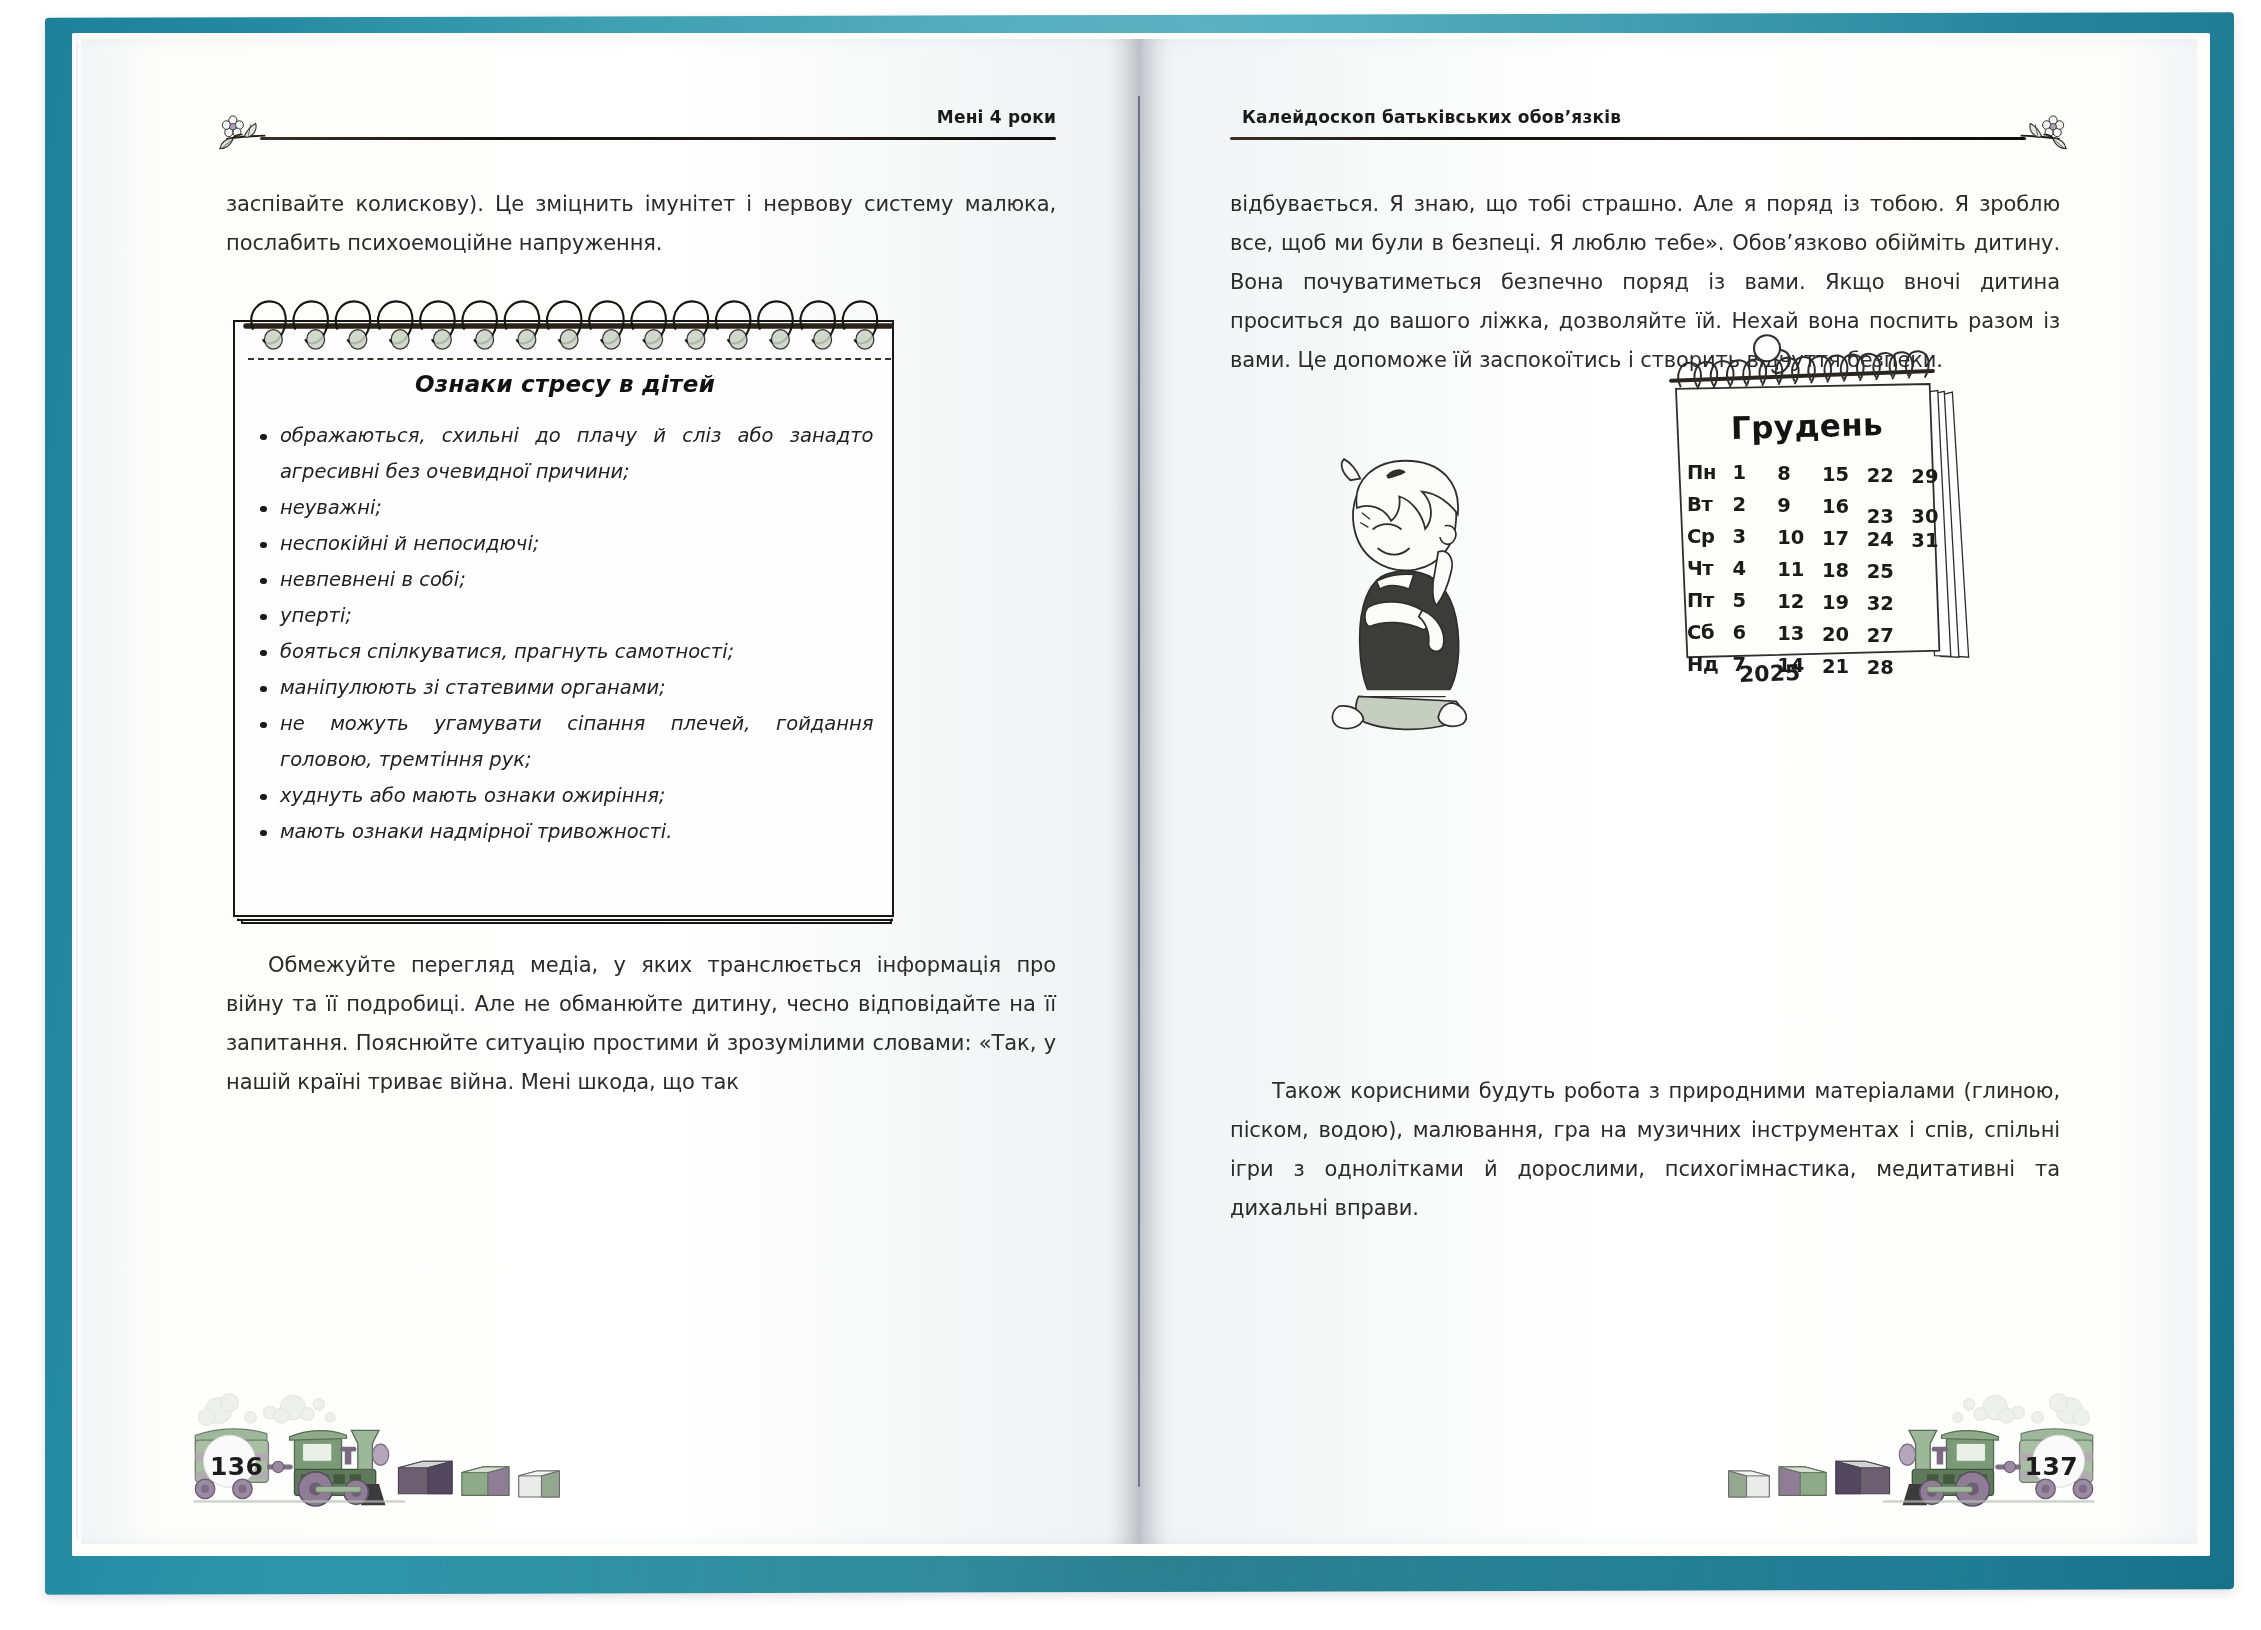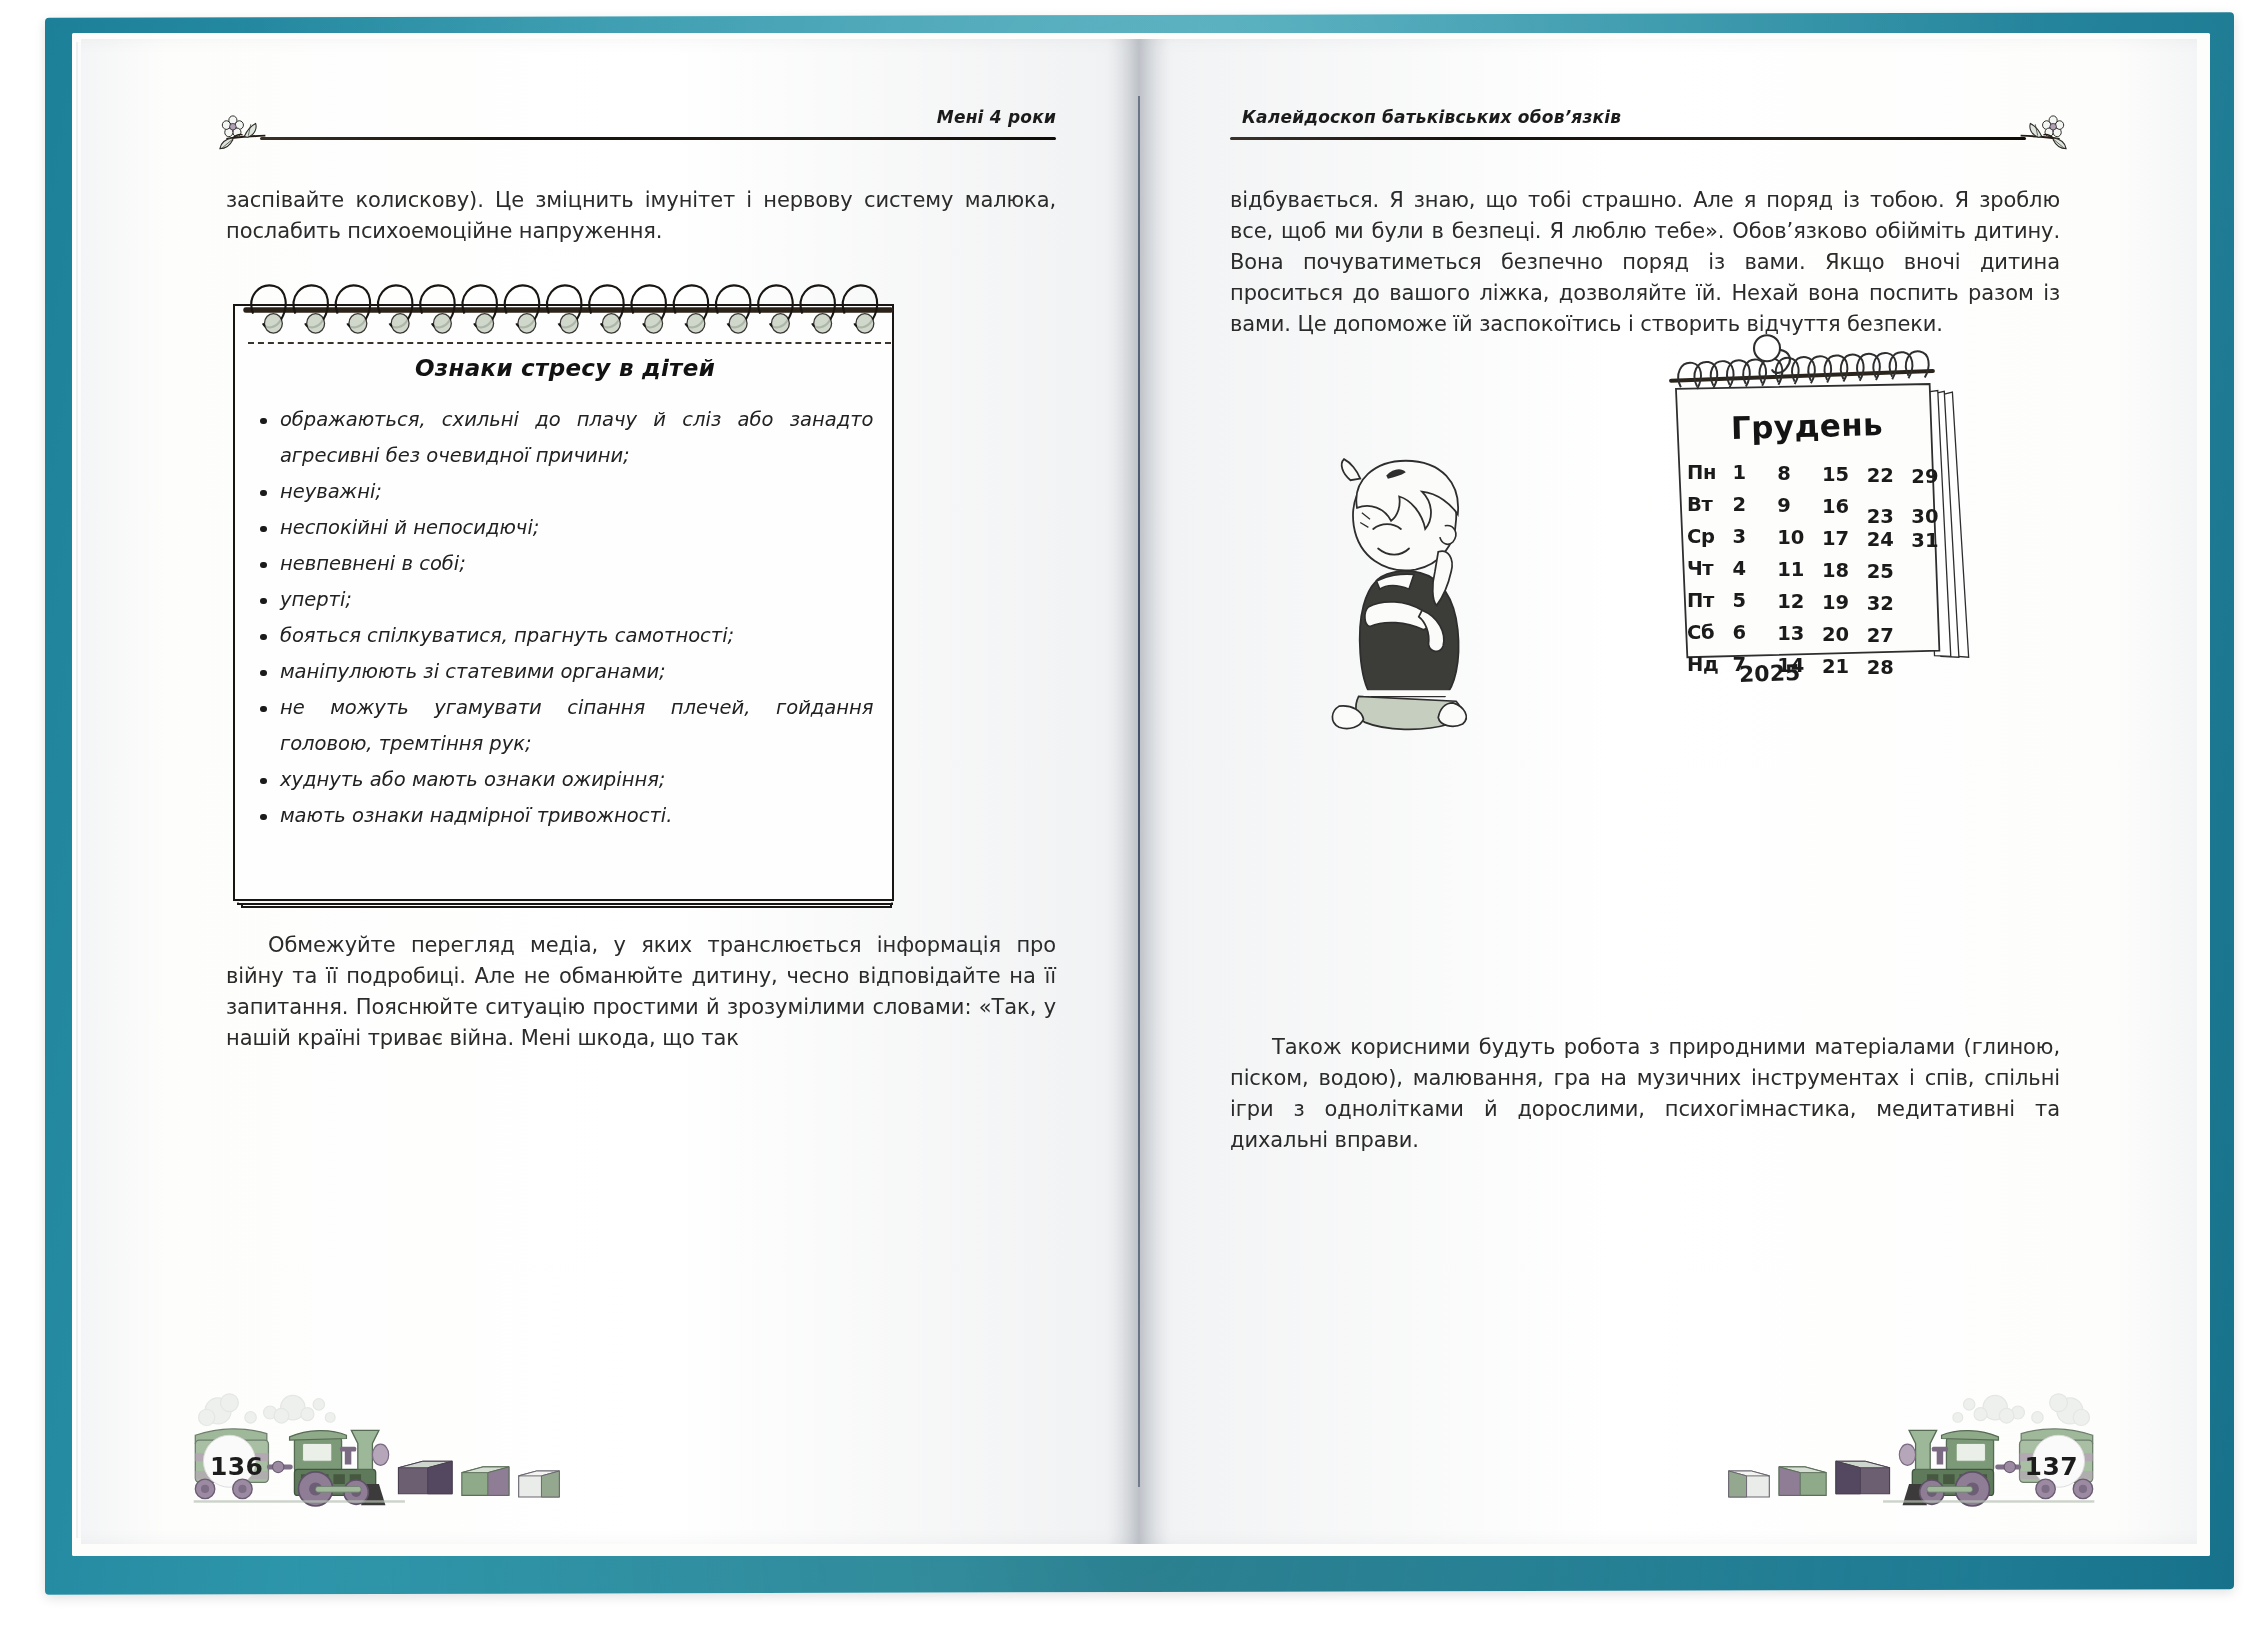--- a/index.html
+++ b/index.html
@@ -113,21 +113,20 @@
   
   .runhead {
     position: relative;
     height: 63px;
   }
   .runhead-text {
     position: absolute;
     bottom: 24.4px;
     font-family: "DejaVu Sans", sans-serif;
     font-size: 17px;
-    font-style: italic;
     font-weight: 700;
     letter-spacing: 0.2px;
     color: #1b1b1b;
     white-space: nowrap;
   }
   .runhead.align-right .runhead-text { right: 0; }
   .runhead.align-left  .runhead-text { left: 12px; }
 
   .rule {
     position: absolute;
@@ -144,21 +143,21 @@
     bottom: -4.9px;
     width: 52px; height: 44px;
   }
   .runhead.align-right .flower-orn { left: -11.4px; }
   .runhead.align-left  .flower-orn { right: -11.4px; transform: scaleX(-1); }
 
   
   .bodytext {
     font-family: "DejaVu Sans", sans-serif;
     font-size: 21px;
-    line-height: 31px;
+    line-height: 39px;
     color: #2b2b2b;
     text-align: justify;
     letter-spacing: -0.1px;
   }
   .bodytext.indent { text-indent: 42px; }
 
   
   .notepad {
     position: relative;
     margin-top: 29px;

